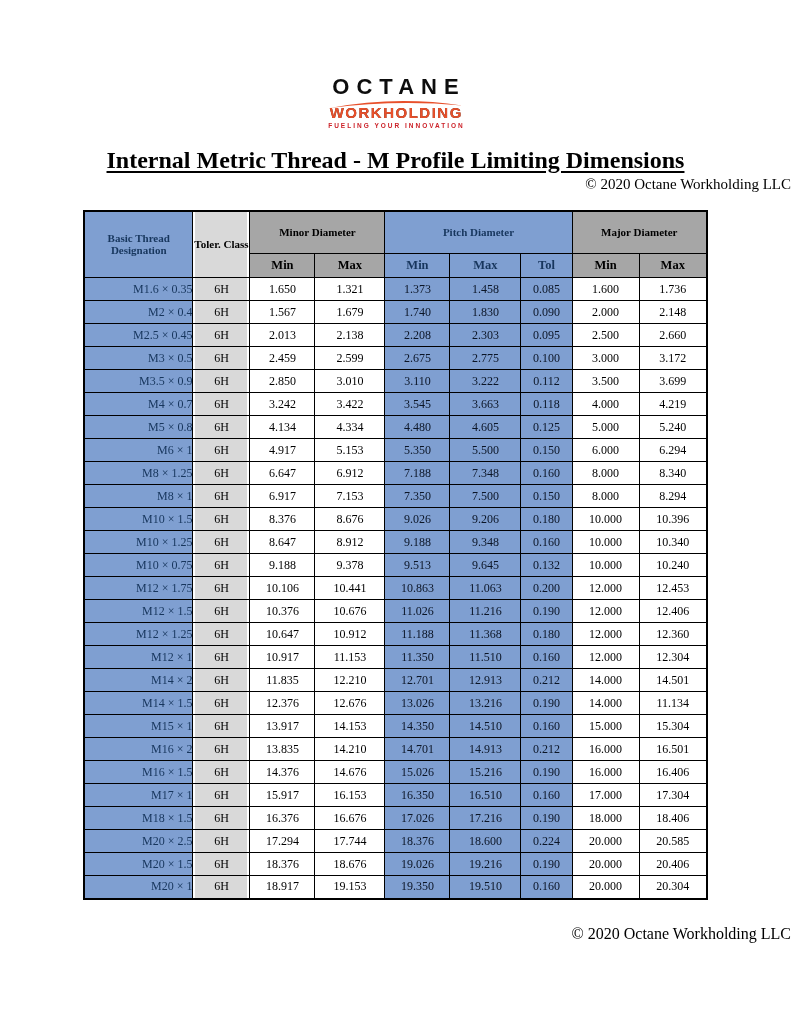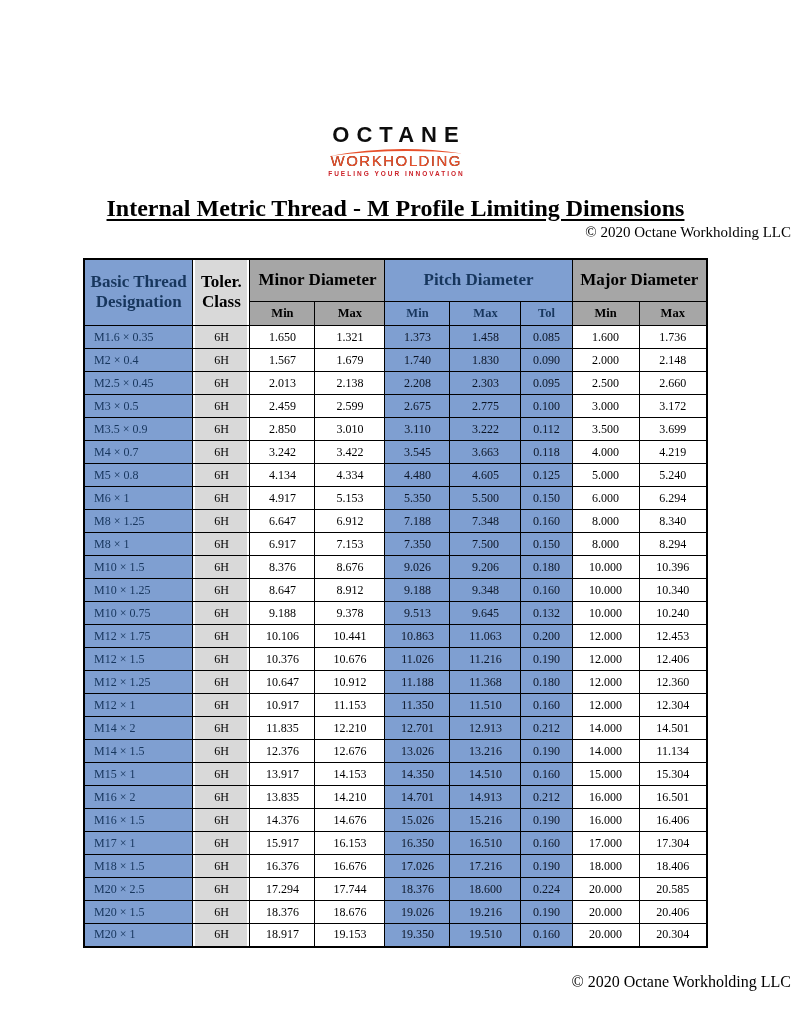--- a/index.html
+++ b/index.html
@@ -5,44 +5,44 @@
   :root{
     --blue:#7f9fd1; --gray:#a6a6a6; --light-gray:#d9d9d9;
     --navy-text:#17365d; --logo-orange:#e8502b; --tagline-red:#cc2229;
   }
   *{box-sizing:border-box;margin:0;padding:0;}
   html,body{background:#fff;}
   body{width:791px;font-family:"Liberation Serif",serif;color:#000;}
   .page{position:relative;width:791px;height:1024px;background:#fff;overflow:hidden;}
 
   
-  .logo{padding-top:76px;text-align:center;font-family:"Liberation Sans",sans-serif;line-height:1;margin-top:48px;}
+  .logo{padding-top:76px;text-align:center;font-family:"Liberation Sans",sans-serif;line-height:1;}
   .logo-octane{font-size:22px;font-weight:900;letter-spacing:7px;margin-right:-7px;color:#0d0d0d;}
   .logo-swoosh{display:block;margin:1px auto -4px auto;}
-  .logo-workholding{font-size:15px;font-weight:400;letter-spacing:1.5px;margin-right:-1.5px;
+  .logo-workholding{font-size:15px;font-weight:700;letter-spacing:1.5px;margin-right:-1.5px;
     color:var(--logo-orange);text-shadow:0 0 .5px #40180a;}
   .logo-tagline{font-size:6.5px;font-weight:700;letter-spacing:2px;margin-right:-2px;
     margin-top:3px;color:var(--tagline-red);}
 
   
   .title{margin-top:17px;text-align:center;font-size:24px;font-weight:700;
     text-decoration:underline;text-decoration-thickness:1.5px;text-underline-offset:3px;}
   .copyright{margin-top:2px;text-align:right;font-size:15px;}
 
   
   table{width:623px;margin:17px auto 0 auto;border-collapse:collapse;table-layout:fixed;
     border:2px solid #000;font-family:"Liberation Serif",serif;}
   th,td{border:1px solid #000;text-align:center;vertical-align:middle;overflow:hidden;}
-  thead tr.h1 th{height:43px;font-size:17px;}
+  thead tr.h1 th{height:43px;font-size:11px;}
   thead tr.h2 th{height:24px;font-size:12.5px;}
   tbody td{height:23px;font-size:12px;}
   .bg-blue{background:var(--blue);}
   .bg-gray{background:var(--gray);}
   .txt-navy{color:var(--navy-text);}
-  td.c-desig{background:var(--blue);color:var(--navy-text);text-align:left;padding-left:9px;}
+  td.c-desig{background:var(--blue);color:var(--navy-text);text-align:right;padding-left:9px;}
   td.c-toler{background:var(--light-gray);box-shadow:inset 2px 0 0 #fff,inset -2px 0 0 #fff;}
   th.c-toler{background:var(--light-gray);box-shadow:inset 2px 0 0 #fff,inset -2px 0 0 #fff;}
   td.c-blue{background:var(--blue);color:#0b1526;}
   td.c-white{background:#fff;}
 
   .footer{margin-top:25px;font-size:16px;}
 </style>
 </head>
 <body>
 

